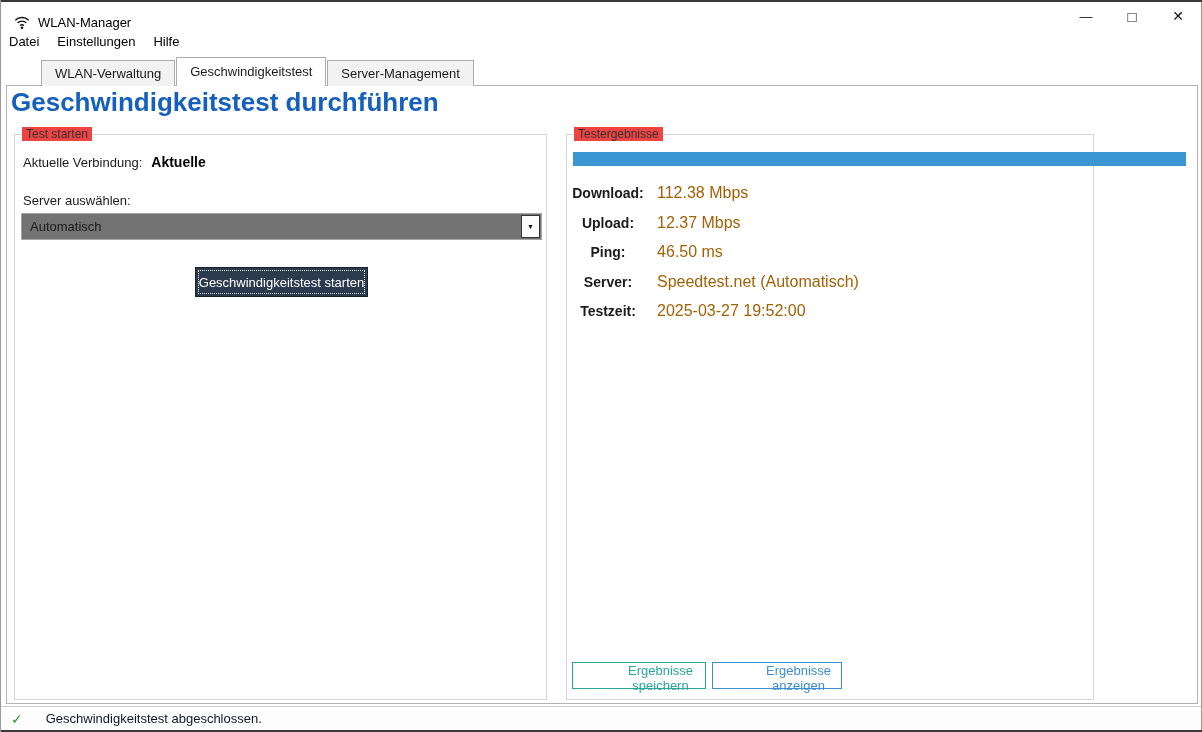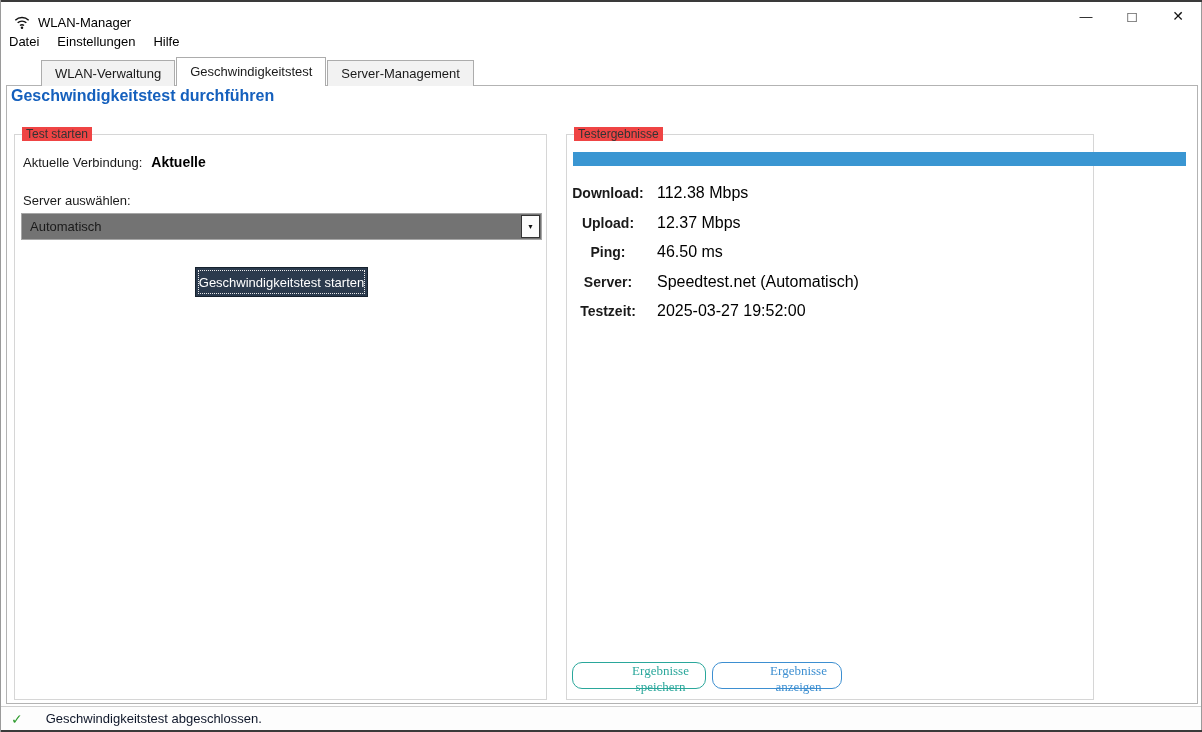--- a/index.html
+++ b/index.html
@@ -32,21 +32,21 @@
 
   
   #tabbar { position:absolute; left:8px; top:57px; display:flex; align-items:flex-end; z-index:5;padding-left:32px; }
   .tab { border:1px solid #acacac; border-bottom:none; background:#f2f2f2; height:26px; line-height:25px;
          padding:0 13px; font-size:13px; color:#1a1a1a; margin-right:1px; white-space:nowrap; }
   .tab.active { background:#fff; height:29px; line-height:28px; z-index:6; }
 
   #tab-pane { position:absolute; left:5px; top:85px; width:1192px; height:619px;
               border:1px solid #b3b3b3; background:#fff; z-index:1; }
 
-  #page-title { position:absolute; left:10px; top:87px; z-index:4; font-size:16px; font-weight:bold; color:#1560bd; }
+  #page-title { position:absolute; left:10px; top:87px; z-index:4; font-size:26px; font-weight:bold; color:#1560bd; }
 
   
   .groupbox { position:absolute; border:1px solid #d6d6d6; background:#fff; z-index:3; }
   .groupbox-label { position:absolute; top:-8px; left:7px; background:#ef4444; padding:0 4px; font-size:12px; color:#333; }
   #group-test { left:13px; top:134px; width:533px; height:566px; }
   #group-results { left:565px; top:134px; width:528px; height:566px; }
 
   
   #conn-row { position:absolute; left:8px; top:19px; font-size:13px; color:#1a1a1a; }
   #conn-value { font-weight:bold; font-size:14px; margin-left:9px; color:#000; }
@@ -61,23 +61,23 @@
                   background:#2b3a4d; border:1px solid #17222e; color:#fff; font-size:13px;
                   font-family:"Liberation Sans", sans-serif;
                   outline:1px dotted #e8e8e8; outline-offset:-4px; cursor:pointer; }
 
   
   #progressbar { position:absolute; left:6px; top:17px; width:613px; height:14px; background:#eef2f5; }
   #progress-fill { height:100%; background:#3a96d2; }
   #results-list { position:absolute; left:5px; top:49px; }
   .result-row { display:flex; align-items:baseline; margin-bottom:11.5px; }
   .result-label { width:72px; text-align:center; font-weight:bold; font-size:14px; color:#1a1a1a; }
-  .result-value { margin-left:13px; font-size:16px; color:#000000; }
+  .result-value { margin-left:13px; font-size:16px; color:#a16207; }
   .panel-btn { position:absolute; bottom:10px; height:27px; background:#fff; font-size:13px;
-               font-family:Liberation Serif, serif; border-radius:10px; cursor:pointer;padding-left:43px; }
+               font-family:Liberation Sans, sans-serif; border-radius:0; cursor:pointer;padding-left:43px; }
   #save-button { left:5px; width:134px; border:1px solid #2aa79b; color:#2aa79b; }
   #show-button { left:145px; width:130px; border:1px solid #3d8fd1; color:#3d8fd1; }
 
   
   #statusbar { position:absolute; left:0; top:706px; width:100%; height:24px; background:#fdfdfd;
                border-top:1px solid #cfcfcf; display:flex; align-items:center; z-index:4; }
   #status-check { color:#2e9b2e; font-size:14px; margin-left:10px; }
   #status-text { margin-left:23px; font-size:13px; color:#0f172a; }
 </style>
 </head>

